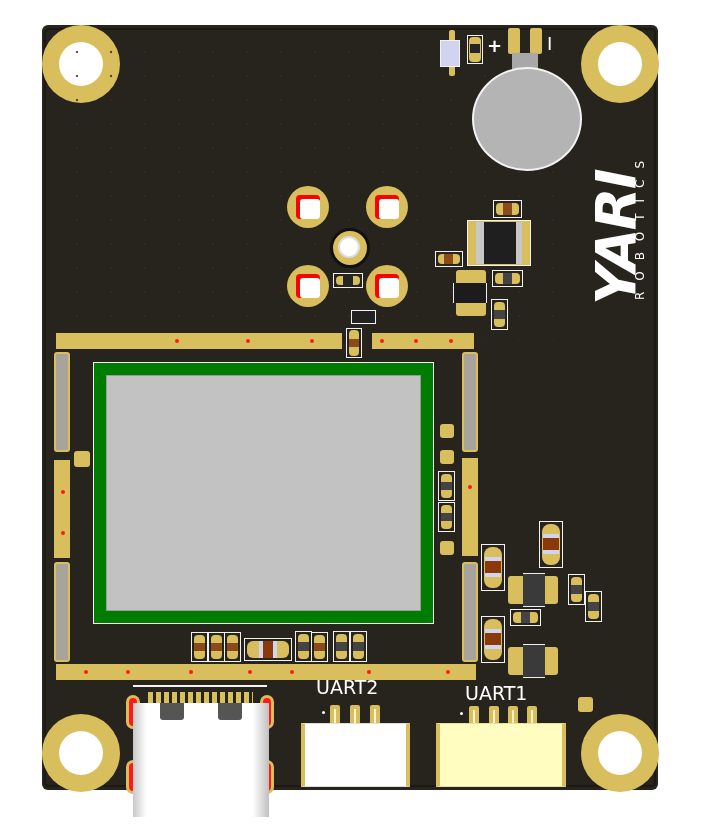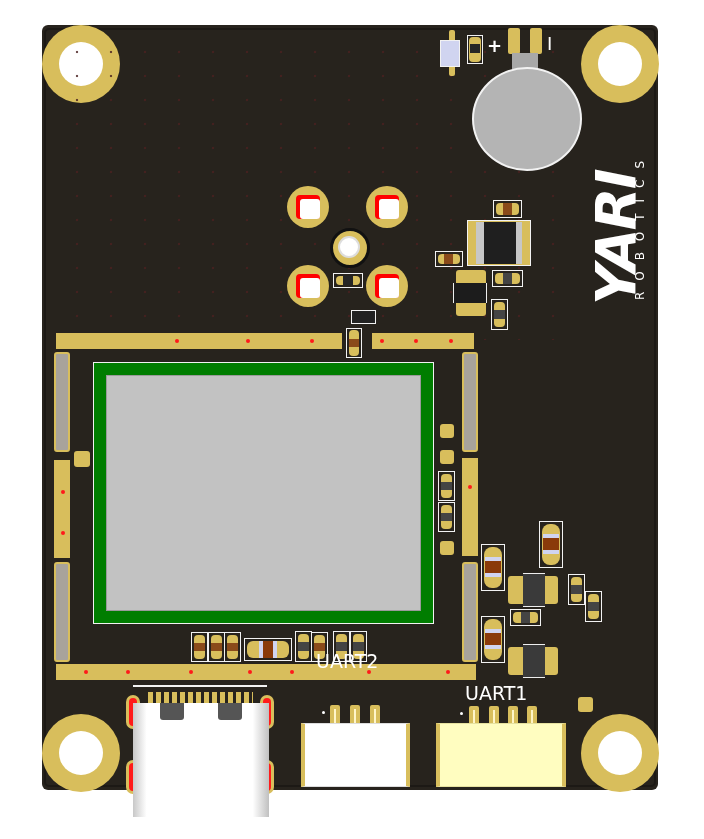--- a/index.html
+++ b/index.html
@@ -180,21 +180,21 @@
 <div class="abs" style="left:133px;top:685px;width:134px;height:2px;background:#f2f2f2;"></div>
 <div class="abs" style="left:148px;top:692px;width:105px;height:12px;background-image:repeating-linear-gradient(90deg,#d8be5c 0 5px,transparent 5px 8px);"></div>
 <div class="abs" style="left:126px;top:695px;width:14px;height:34px;border-radius:7px;background:#ff1a1a;border:3px solid #d8be5c;"></div>
 <div class="abs" style="left:260px;top:695px;width:14px;height:34px;border-radius:7px;background:#ff1a1a;border:3px solid #d8be5c;"></div>
 <div class="abs" style="left:126px;top:760px;width:14px;height:34px;border-radius:7px;background:#ff1a1a;border:3px solid #d8be5c;"></div>
 <div class="abs" style="left:260px;top:760px;width:14px;height:34px;border-radius:7px;background:#ff1a1a;border:3px solid #d8be5c;"></div>
 <div class="abs" style="left:133px;top:703px;width:136px;height:114px;background:linear-gradient(90deg,#c8c8c8 0%,#ffffff 10%,#ffffff 88%,#c0c0c0 100%);"></div>
 <div class="abs" style="left:160px;top:703px;width:24px;height:17px;background:#555;border-radius:0 0 3px 3px;"></div>
 <div class="abs" style="left:218px;top:703px;width:24px;height:17px;background:#555;border-radius:0 0 3px 3px;"></div>
 
-<div class="abs label" style="left:316px;top:650px;">UART2</div>
+<div class="abs label" style="left:316px;top:676px;">UART2</div>
 <div class="abs pin" style="left:330px;top:705px;"></div>
 <div class="abs pin" style="left:350px;top:705px;"></div>
 <div class="abs pin" style="left:370px;top:705px;"></div>
 <div class="abs" style="left:322px;top:711px;width:3px;height:3px;background:#fff;border-radius:50%;"></div>
 <div class="abs" style="left:301px;top:723px;width:109px;height:64px;background:#ffffff;border:1.5px solid #ddd;border-left:4px solid #d8be5c;border-right:4px solid #d8be5c;"></div>
 
 <div class="abs label" style="left:465px;top:682px;">UART1</div>
 <div class="abs pin" style="left:469px;top:706px;"></div>
 <div class="abs pin" style="left:489px;top:706px;"></div>
 <div class="abs pin" style="left:508px;top:706px;"></div>

